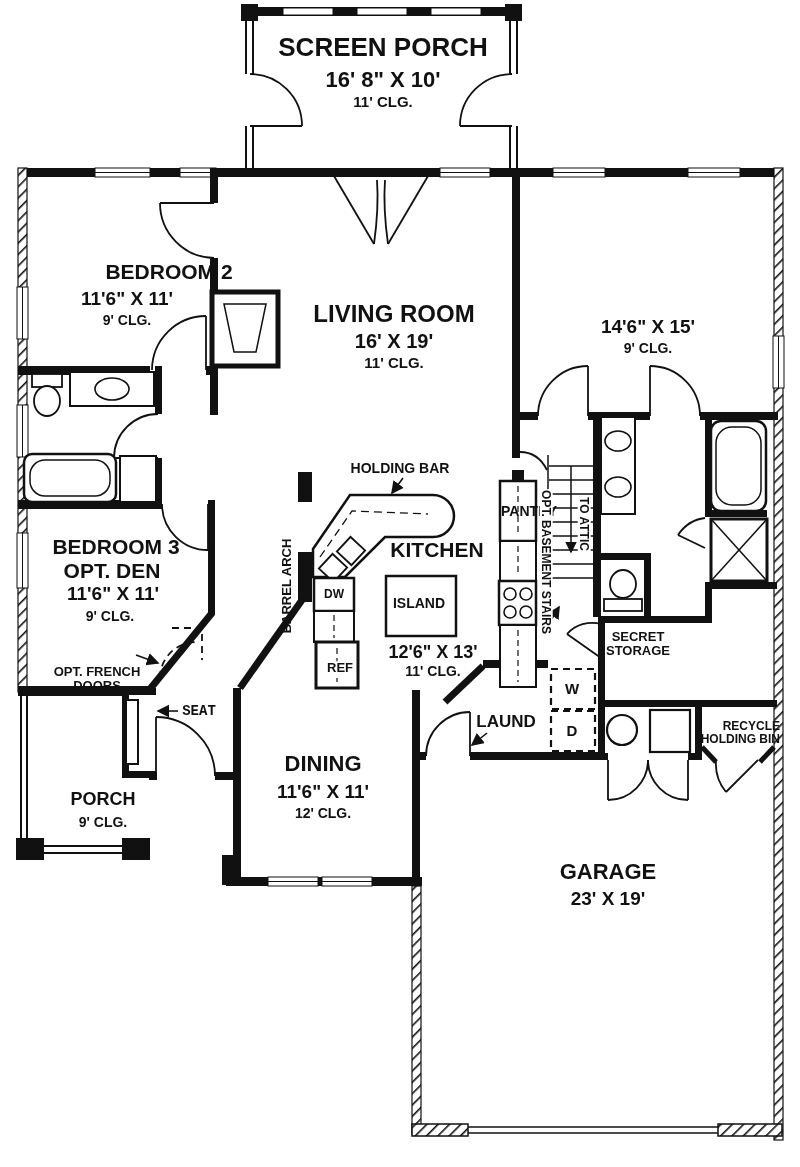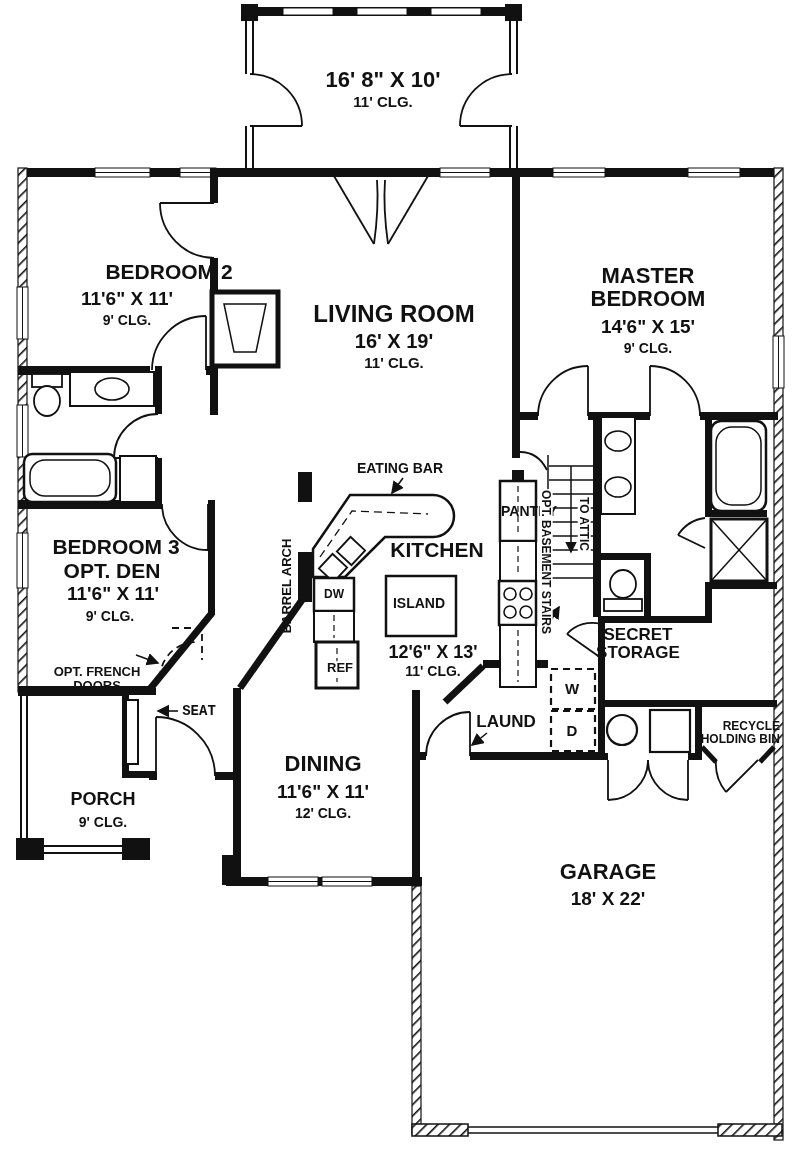--- a/index.html
+++ b/index.html
@@ -330,63 +330,63 @@
 
   <g stroke="#111" stroke-width="1.6" fill="none">
     <line x1="403" y1="478" x2="392" y2="493" marker-end="url(#arr)"></line>
     <line x1="136" y1="655" x2="158" y2="663" marker-end="url(#arr)"></line>
     <line x1="178" y1="711" x2="158" y2="711" marker-end="url(#arr)"></line>
     <line x1="545" y1="630" x2="559" y2="607" marker-end="url(#arr)"></line>
     <line x1="487" y1="733" x2="472" y2="745" marker-end="url(#arr)"></line>
   </g>
 </svg>
 
+  <div class="lbl" style="left:383px;top:48px;font-size:26px;">SCREEN PORCH</div>
   <div class="lbl" style="left:383px;top:80px;font-size:22px;">16' 8" X 10'</div>
   <div class="lbl" style="left:383px;top:102px;font-size:15px;">11' CLG.</div>
 
   <div class="lbl" style="left:124px;top:272px;font-size:21px;margin-left:45px;">BEDROOM 2</div>
   <div class="lbl" style="left:127px;top:299px;font-size:19px;">11'6" X 11'</div>
   <div class="lbl" style="left:127px;top:320px;font-size:14px;">9' CLG.</div>
 
   <div class="lbl" style="left:394px;top:314px;font-size:24px;">LIVING ROOM</div>
   <div class="lbl" style="left:394px;top:341px;font-size:20px;">16' X 19'</div>
   <div class="lbl" style="left:394px;top:363px;font-size:15px;">11' CLG.</div>
 
-  <div class="lbl wrap" style="left:648px;top:287px;font-size:22px;width:150px;">MASTER BEDROOM</div>
   <div class="lbl" style="left:648px;top:327px;font-size:19px;">14'6" X 15'</div>
   <div class="lbl" style="left:648px;top:348px;font-size:14px;">9' CLG.</div>
 
-  <div class="lbl" style="left:400px;top:468px;font-size:14px;">EATING BAR</div>
+  <div class="lbl" style="left:400px;top:468px;font-size:14px;">HOLDING BAR</div>
   <div class="lbl" style="left:481px;top:511px;font-size:14px;margin-left:48px;">PANTRY</div>
   <div class="lbl" style="left:437px;top:550px;font-size:21px;">KITCHEN</div>
   <div class="lbl" style="left:419px;top:603px;font-size:14px;">ISLAND</div>
   <div class="lbl" style="left:334px;top:594px;font-size:12px;">DW</div>
   <div class="lbl" style="left:340px;top:668px;font-size:13px;background:#fff;">REF</div>
   <div class="lbl" style="left:433px;top:652px;font-size:18px;">12'6" X 13'</div>
   <div class="lbl" style="left:433px;top:671px;font-size:14px;">11' CLG.</div>
 
   <div class="lbl ccw" style="left:287px;top:586px;font-size:13px;">BARREL ARCH</div>
   <div class="lbl vert" style="left:546px;top:562px;font-size:12px;">OPT. BASEMENT STAIRS</div>
   <div class="lbl vert" style="left:584px;top:524px;font-size:12px;">TO ATTIC</div>
 
   <div class="lbl" style="left:116px;top:547px;font-size:21px;">BEDROOM 3</div>
   <div class="lbl" style="left:112px;top:571px;font-size:21px;">OPT. DEN</div>
   <div class="lbl" style="left:113px;top:594px;font-size:19px;">11'6" X 11'</div>
   <div class="lbl" style="left:110px;top:616px;font-size:14px;">9' CLG.</div>
   <div class="lbl wrap" style="left:97px;top:679px;font-size:13px;width:112px;">OPT. FRENCH DOORS</div>
   <div class="lbl" style="left:199px;top:711px;font-size:14px;font-family:Liberation Mono, monospace;">SEAT</div>
 
-  <div class="lbl wrap" style="left:638px;top:644px;font-size:17px;width:94px;">SECRET STORAGE</div>
+  <div class="lbl wrap" style="left:638px;top:644px;font-size:13px;width:94px;">SECRET STORAGE</div>
   <div class="lbl" style="left:506px;top:722px;font-size:17px;">LAUND</div>
   <div class="lbl" style="left:572px;top:689px;font-size:15px;">W</div>
   <div class="lbl" style="left:572px;top:731px;font-size:15px;">D</div>
   <div class="lbl wrap" style="left:738px;top:733px;font-size:12px;width:84px;text-align:right;">RECYCLE HOLDING BIN</div>
 
   <div class="lbl" style="left:103px;top:799px;font-size:18px;">PORCH</div>
   <div class="lbl" style="left:103px;top:822px;font-size:14px;">9' CLG.</div>
 
   <div class="lbl" style="left:323px;top:764px;font-size:22px;">DINING</div>
   <div class="lbl" style="left:323px;top:792px;font-size:19px;">11'6" X 11'</div>
   <div class="lbl" style="left:323px;top:813px;font-size:14px;">12' CLG.</div>
 
   <div class="lbl" style="left:608px;top:872px;font-size:22px;">GARAGE</div>
-  <div class="lbl" style="left:608px;top:899px;font-size:19px;">18' X 22'</div>
+  <div class="lbl" style="left:608px;top:899px;font-size:19px;">23' X 19'</div>
 </div>
 
 </body></html>

